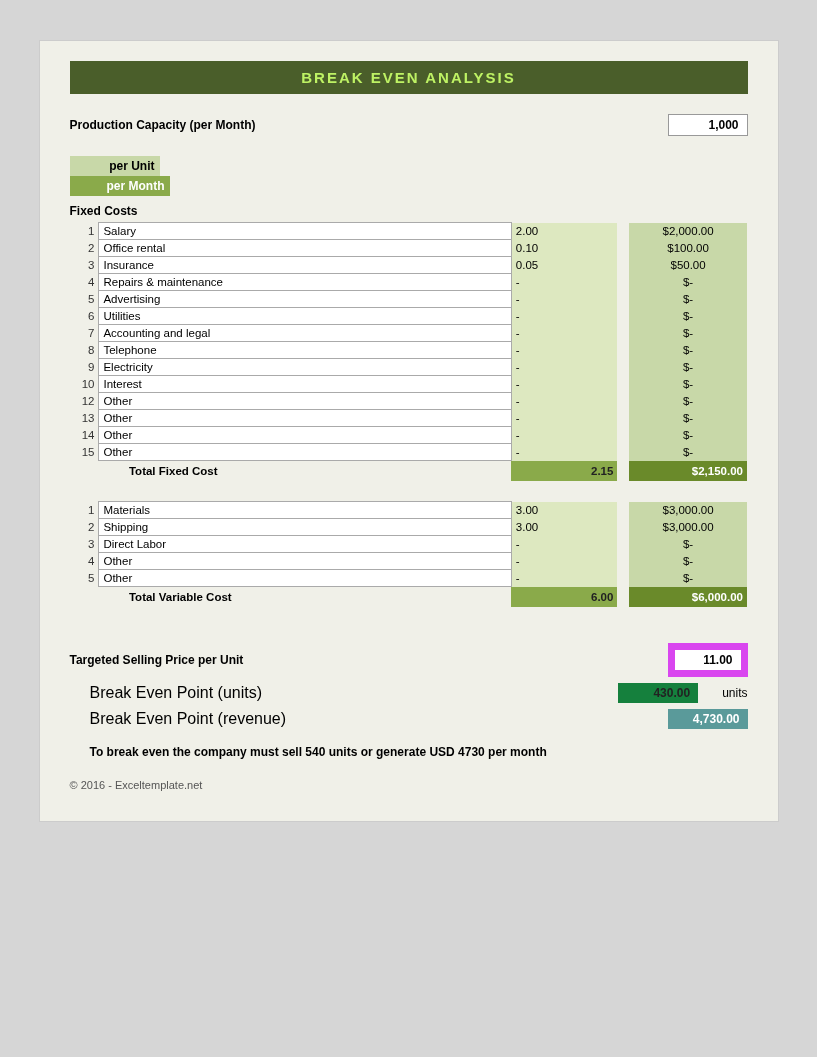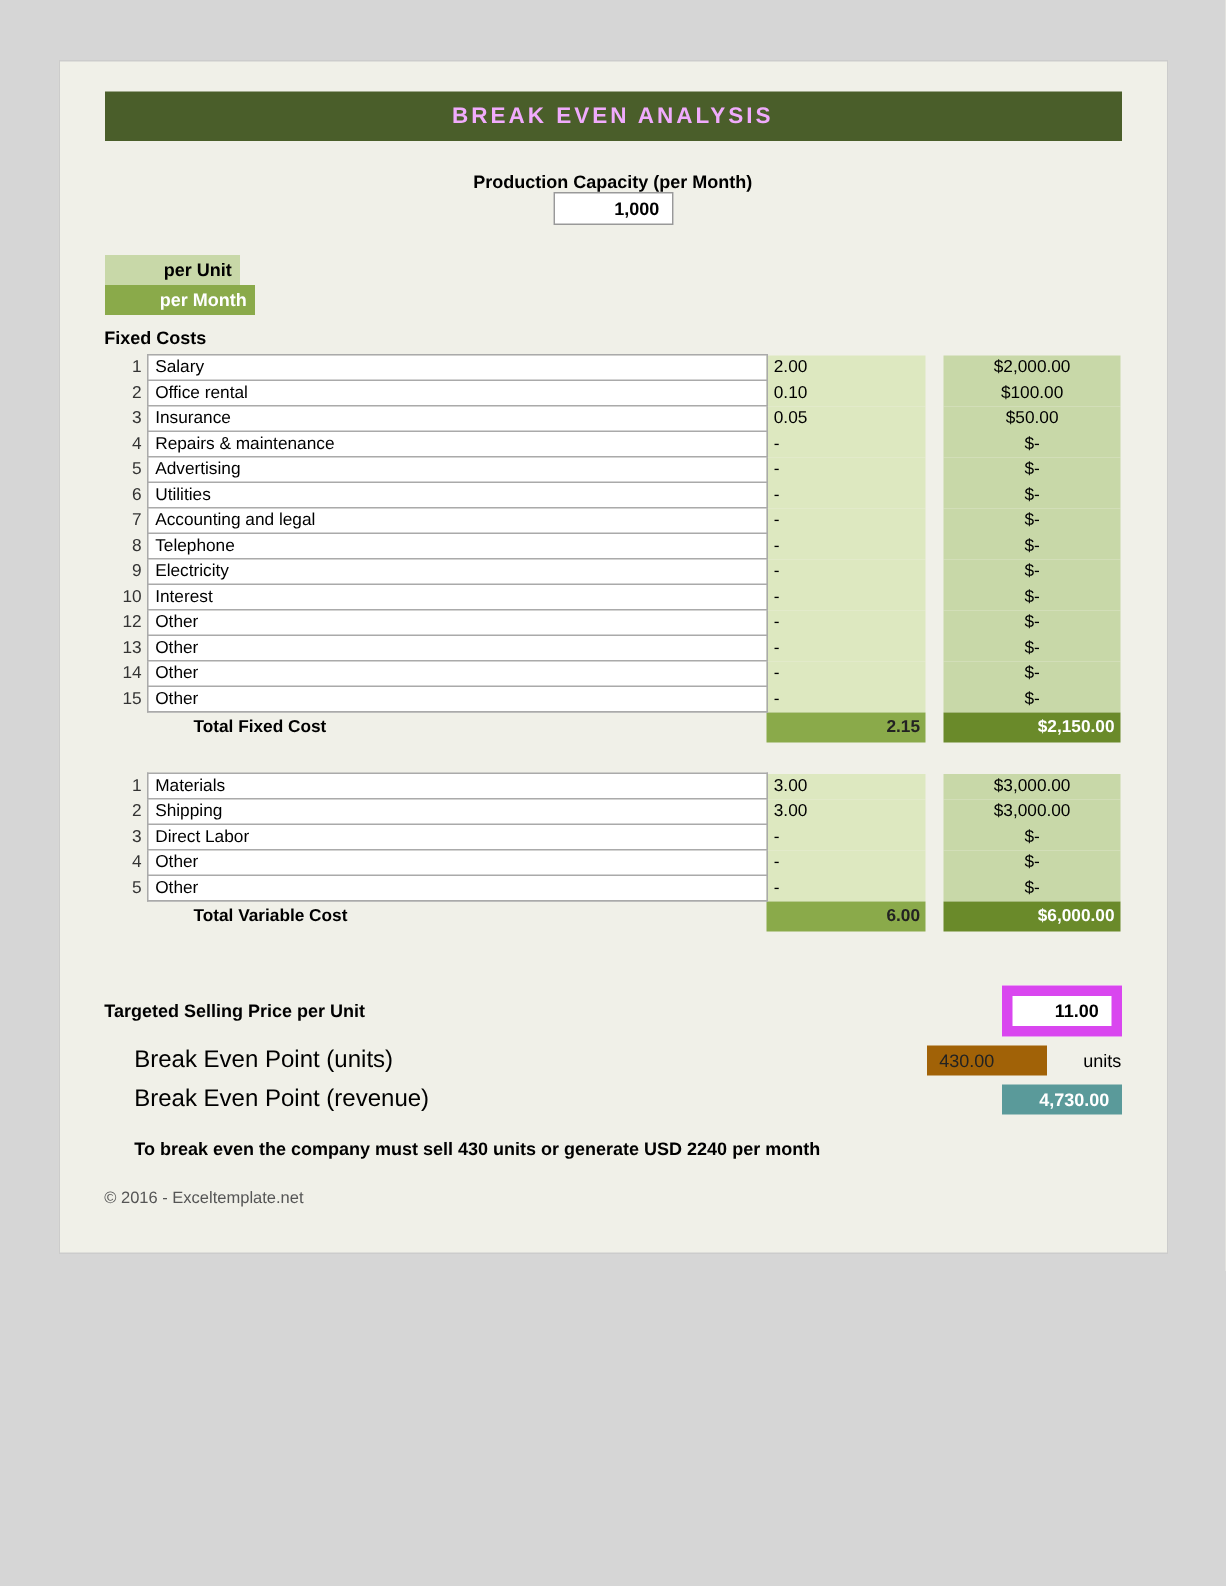--- a/index.html
+++ b/index.html
@@ -15,33 +15,32 @@
       padding: 40px 20px;
     }
     .container {
       background: #f0f0e8;
       width: 740px;
       padding: 20px 30px 30px 30px;
       border: 1px solid #ccc;
     }
     .title-bar {
       background: #4a5e2a;
-      color: #f0abfc;
+      color: #bef264;
       text-align: center;
       font-size: 15px;
       font-weight: bold;
       letter-spacing: 2px;
       padding: 8px 0;
       margin-bottom: 20px;
     }
     .production-row {
       display: flex;
       align-items: center;
       margin-bottom: 20px;
-      flex-direction: column;
     }
     .production-label {
       font-weight: bold;
       font-size: 12px;
       flex: 1;
     }
     .production-value {
       border: 1px solid #999;
       background: white;
       padding: 3px 8px;
@@ -154,25 +153,26 @@
     }
     .summary-value-box {
       border: 7px solid #d946ef;
       background: white;
       padding: 3px 8px;
       min-width: 80px;
       text-align: right;
       font-weight: bold;
     }
     .summary-value-green {
-      background: #a16207;
+      background: #15803d;
       color: #222;
       padding: 3px 8px;
       min-width: 80px;
-      font-weight: normal;
+      text-align: right;
+      font-weight: bold;
     }
     .summary-value-teal {
       background: #5a9a9a;
       color: white;
       padding: 3px 8px;
       min-width: 80px;
       text-align: right;
       font-weight: bold;
     }
     .units-label {
@@ -390,16 +390,16 @@
       <div class="units-label">units</div>
     </div>
 
     <div class="summary-row">
       <div class="summary-label-indent">Break Even Point (revenue)</div>
       <div style="flex:1;"></div>
       <div class="summary-value-teal">4,730.00</div>
     </div>
   </div>
 
-  <div class="conclusion">To break even the company must sell 430 units or generate USD 2240 per month</div>
+  <div class="conclusion">To break even the company must sell 540 units or generate USD 4730 per month</div>
 
   <div class="copyright">© 2016 - Exceltemplate.net</div>
 </div>
 
 </body></html>

